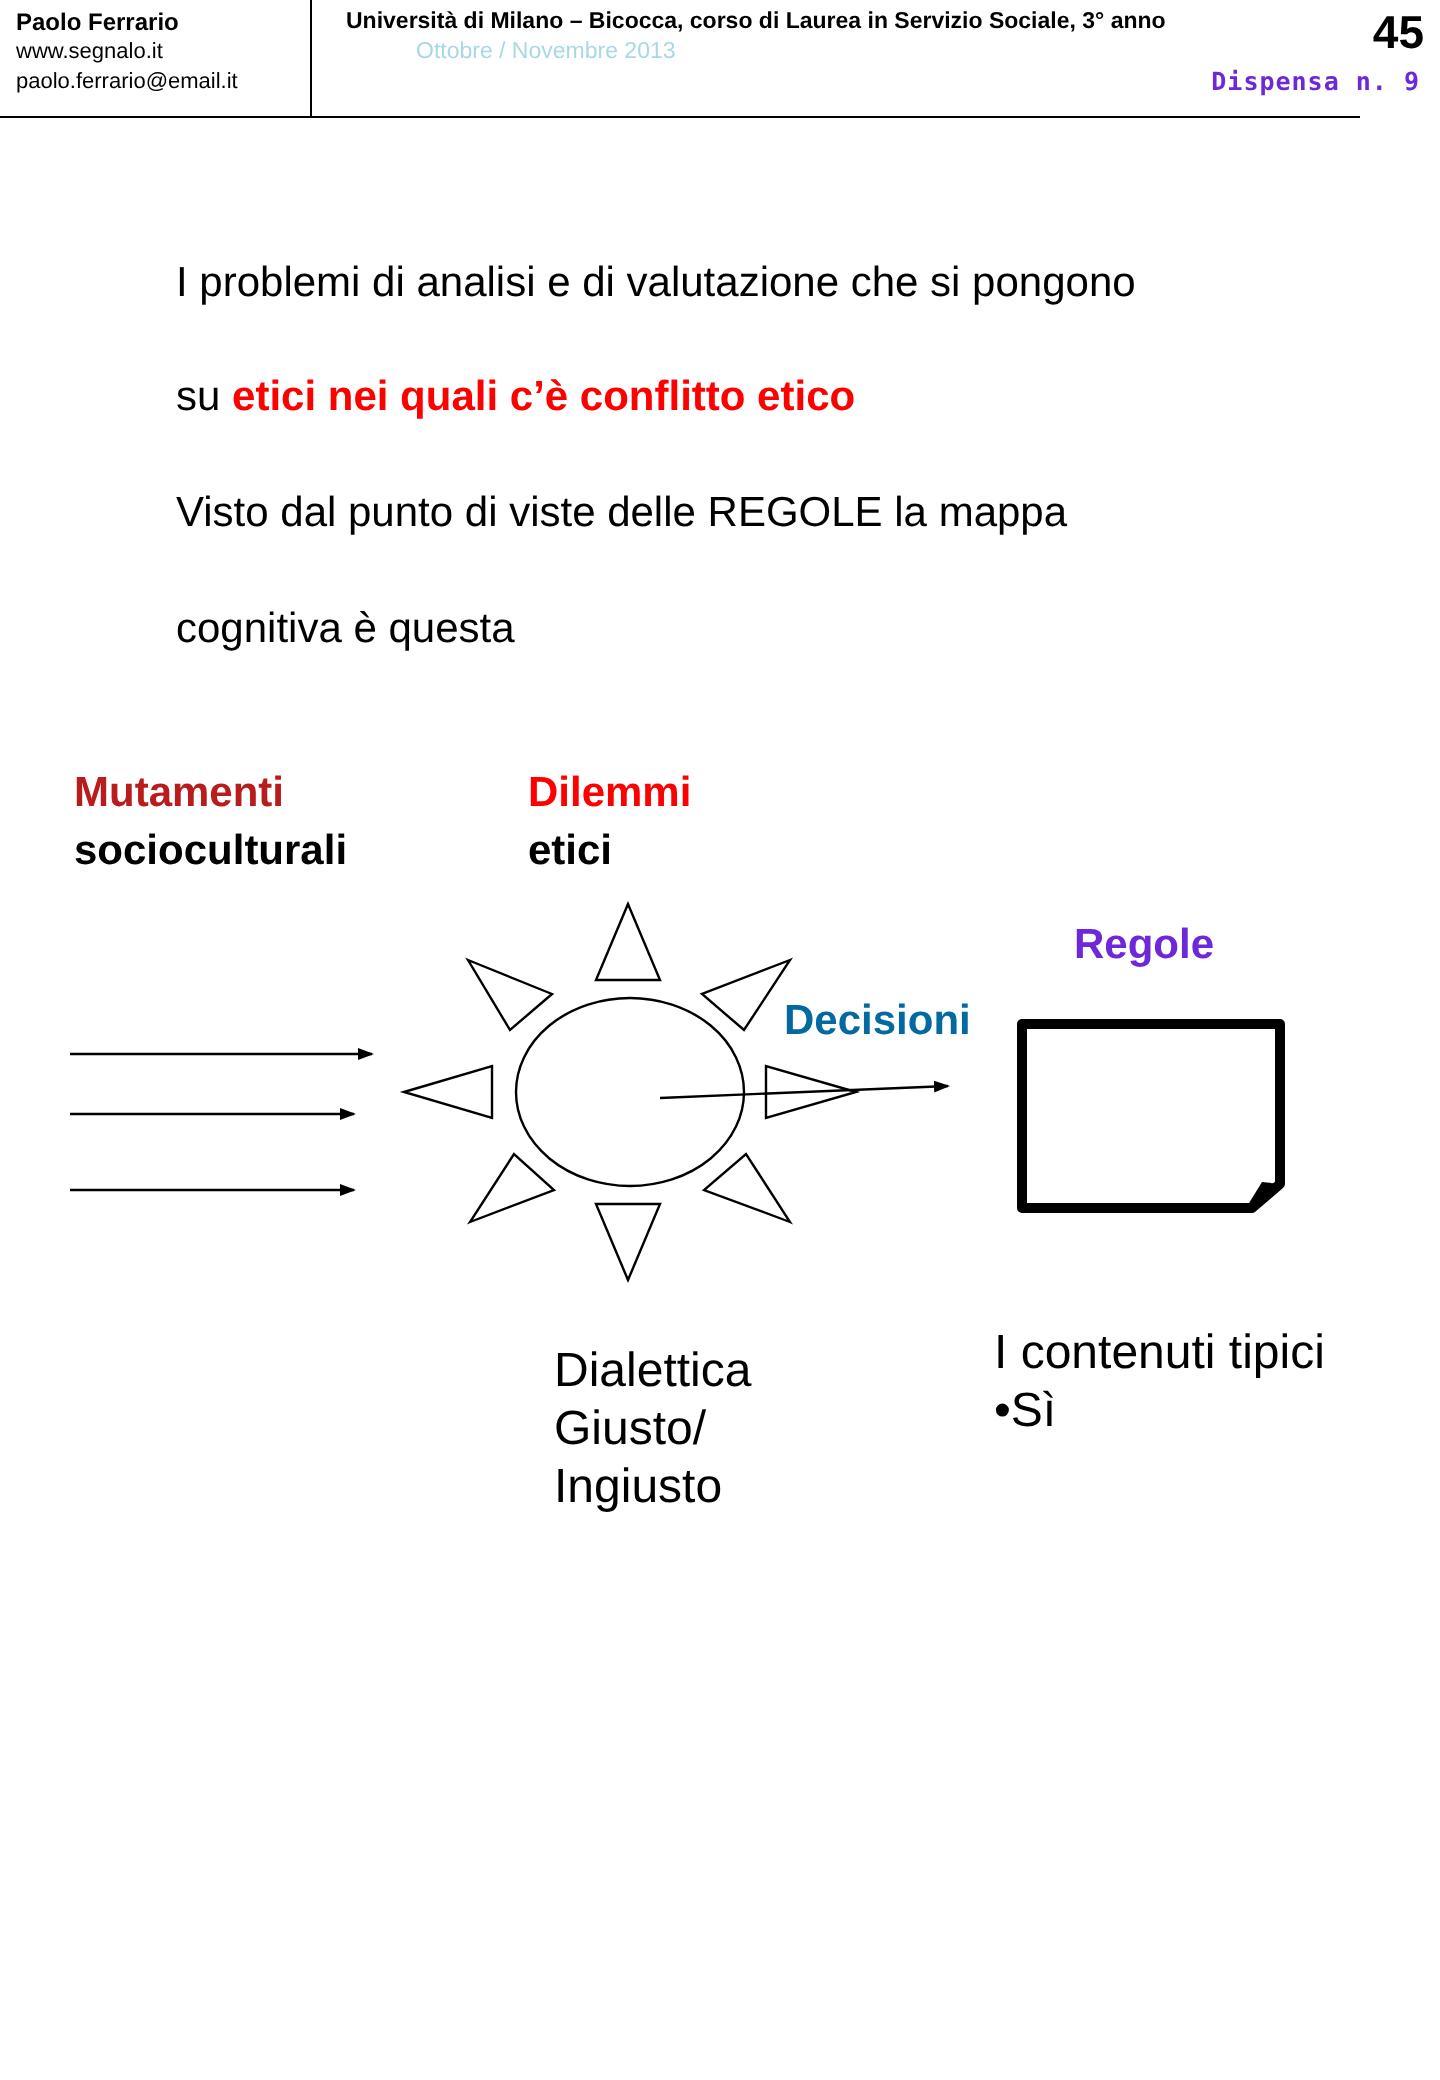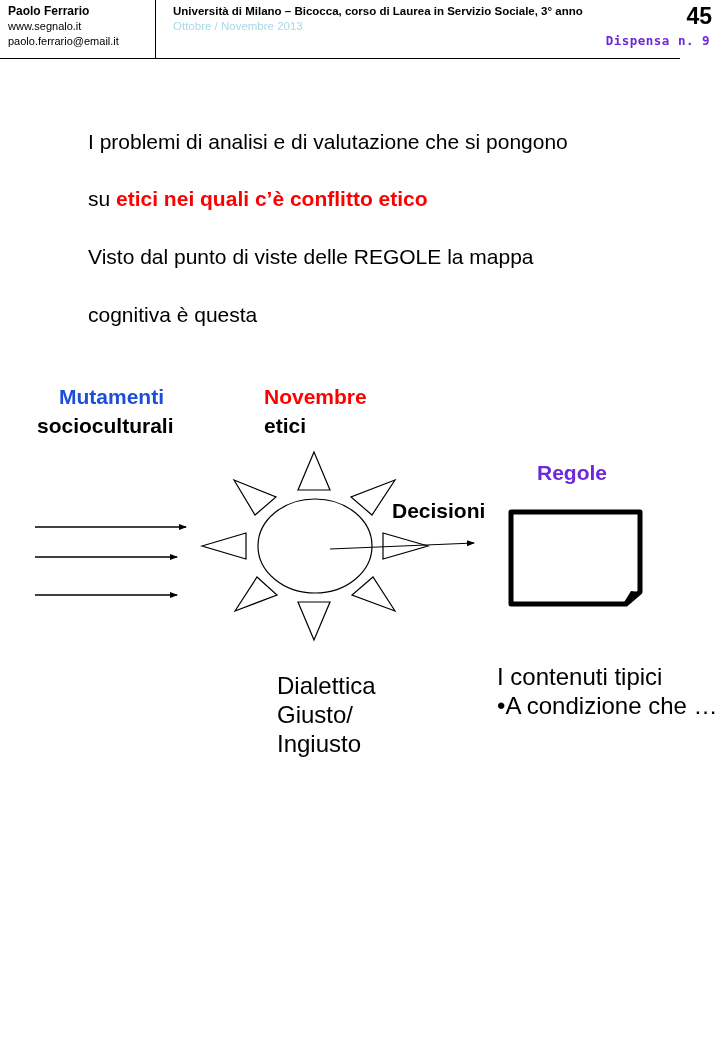--- a/index.html
+++ b/index.html
@@ -2,21 +2,21 @@
 <html><head>
 <meta charset="utf-8">
 <style>
   html, body { margin:0; padding:0; background:#ffffff; }
   body { width:720px; height:1040px; position:relative; overflow:hidden; font-family:"Liberation Sans", sans-serif; color:#000; }
   .hdr-left { position:absolute; left:8px; top:4px; width:146px; font-size:11px; line-height:15px; }
   .hdr-left .name { font-weight:bold; font-size:12px; }
   .vline { position:absolute; left:155px; top:0; width:1px; height:58px; background:#000; }
   .hdr-mid { position:absolute; left:173px; top:4px; width:500px; font-size:11.5px; line-height:15px; }
   .hdr-mid .b { font-weight:bold; }
-  .hdr-mid .date { color:#a8d8e8; }
+  .hdr-mid .date { color:#a8d8e8;margin-left:35px; }
   .pagenum { position:absolute; right:8px; top:3px; font-size:23px; font-weight:bold; }
   .dispensa { position:absolute; right:10px; top:33px; font-size:12.5px; color:#6d28d9; font-family:"DejaVu Sans Mono", monospace; font-weight:bold; letter-spacing:0.5px; }
   .hline { position:absolute; left:0; top:58px; width:680px; height:1px; background:#000; }
   .body-text { position:absolute; left:88px; font-size:21px; }
   .red { color:#ff0000; font-weight:bold; }
   .label { position:absolute; font-size:21px; font-weight:bold; line-height:29px; }
   .plain { position:absolute; font-size:24px; line-height:29px; }
   svg { position:absolute; left:0; top:0; }
 </style>
 </head>
@@ -34,26 +34,26 @@
 </div>
 <div class="pagenum">45</div>
 <div class="dispensa">Dispensa n. 9</div>
 <div class="hline"></div>
 
 <div class="body-text" style="top:130px;">I problemi di analisi e di valutazione che si pongono</div>
 <div class="body-text" style="top:187px;"><span>su </span><span class="red">etici nei quali c’è conflitto etico</span></div>
 <div class="body-text" style="top:245px;">Visto dal punto di viste delle REGOLE la mappa</div>
 <div class="body-text" style="top:303px;">cognitiva è questa</div>
 
-<div class="label" style="left:37px; top:382px; color:#1d4ed8;margin-left:22px;">Mutamenti</div>
+<div class="label" style="left:37px; top:382px; color:#b91c1c;">Mutamenti</div>
 <div class="label" style="left:37px; top:411px;">socioculturali</div>
-<div class="label" style="left:264px; top:382px; color:#ff0000;">Novembre</div>
+<div class="label" style="left:264px; top:382px; color:#ff0000;">Dilemmi</div>
 <div class="label" style="left:264px; top:411px;">etici</div>
 <div class="label" style="left:537px; top:458px; color:#6d28d9;">Regole</div>
-<div class="label" style="left:392px; top:496px; color:#000000;">Decisioni</div>
+<div class="label" style="left:392px; top:496px; color:#0369a1;">Decisioni</div>
 
 <svg width="720" height="1040">
   <defs>
     <marker id="ah" markerWidth="8" markerHeight="8" refX="7" refY="4" orient="auto" markerUnits="userSpaceOnUse">
       <path d="M0,1 L8,4 L0,7 Z" fill="#000"></path>
     </marker>
   </defs>
   <g stroke="#000" stroke-width="1.3">
     <line x1="35" y1="527" x2="186" y2="527" marker-end="url(#ah)"></line>
     <line x1="35" y1="557" x2="177" y2="557" marker-end="url(#ah)"></line>
@@ -78,14 +78,14 @@
 </svg>
 
 <div class="plain" style="left:277px; top:671px;">
   <div>Dialettica</div>
   <div>Giusto/</div>
   <div>Ingiusto</div>
 </div>
 
 <div class="plain" style="left:497px; top:662px;">
   <div>I contenuti tipici</div>
-  <div style="white-space:nowrap;">•A condizione che …</div>
+  <div>•Sì</div>
 </div>
 
 </body></html>

